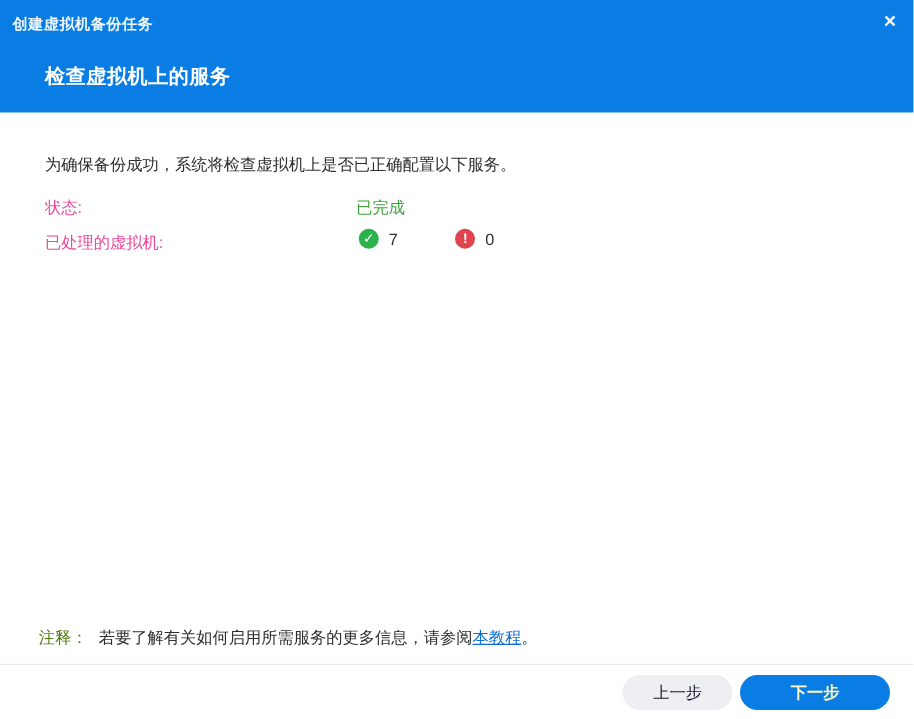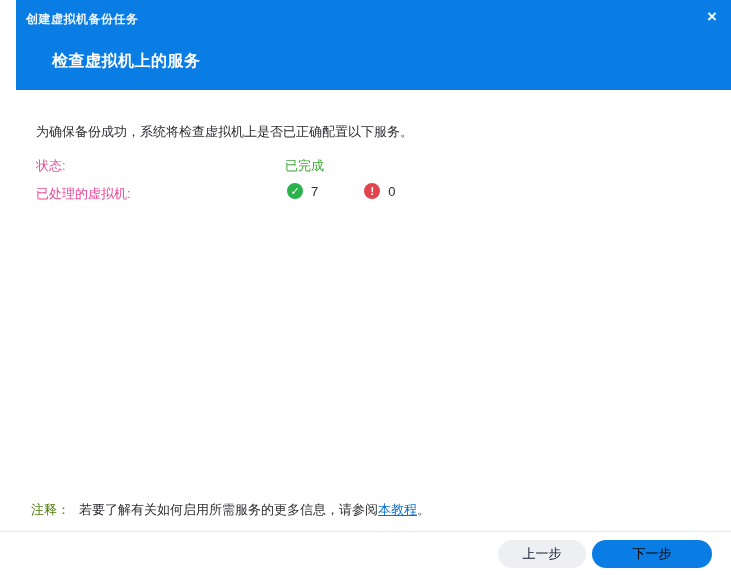--- a/index.html
+++ b/index.html
@@ -10,21 +10,21 @@
     position: relative;
     width: 731px;
     height: 575px;
     background: #ffffff;
     overflow: hidden;
   }
 
   
   .blue-header {
     position: absolute;
-    top: 0; left: 16px; right: 0;
+    top: 0; left: 0; right: 0;
     height: 90px;
     background: #0a7de4;
     padding-left: 44px;
   }
   .titlebar-title {
     position: absolute;
     top: 11px; left: 10px;
     font-size: 12px;
     font-weight: bold;
     color: rgba(255,255,255,0.93);
@@ -151,21 +151,21 @@
     top: 540px;
     height: 28px;
     border: none;
     border-radius: 14px;
     font-size: 13px;
     font-family: inherit;
     cursor: pointer;
     padding: 0;
   }
   .btn-back { left: 498px; width: 88px;  background: #edeff2; color: #0f172a; }
-  .btn-next { left: 592px; width: 120px; background: #0a7de4; color: #000000; }
+  .btn-next { left: 592px; width: 120px; background: #0a7de4; color: #fef9c3; font-weight: bold; }
 </style>
 </head>
 <body>
 
 <div class="dialog">
 
   <div class="blue-header">
     <div class="titlebar-title">创建虚拟机备份任务</div>
     <div class="close-btn">×</div>
     <div class="step-title">检查虚拟机上的服务</div>

